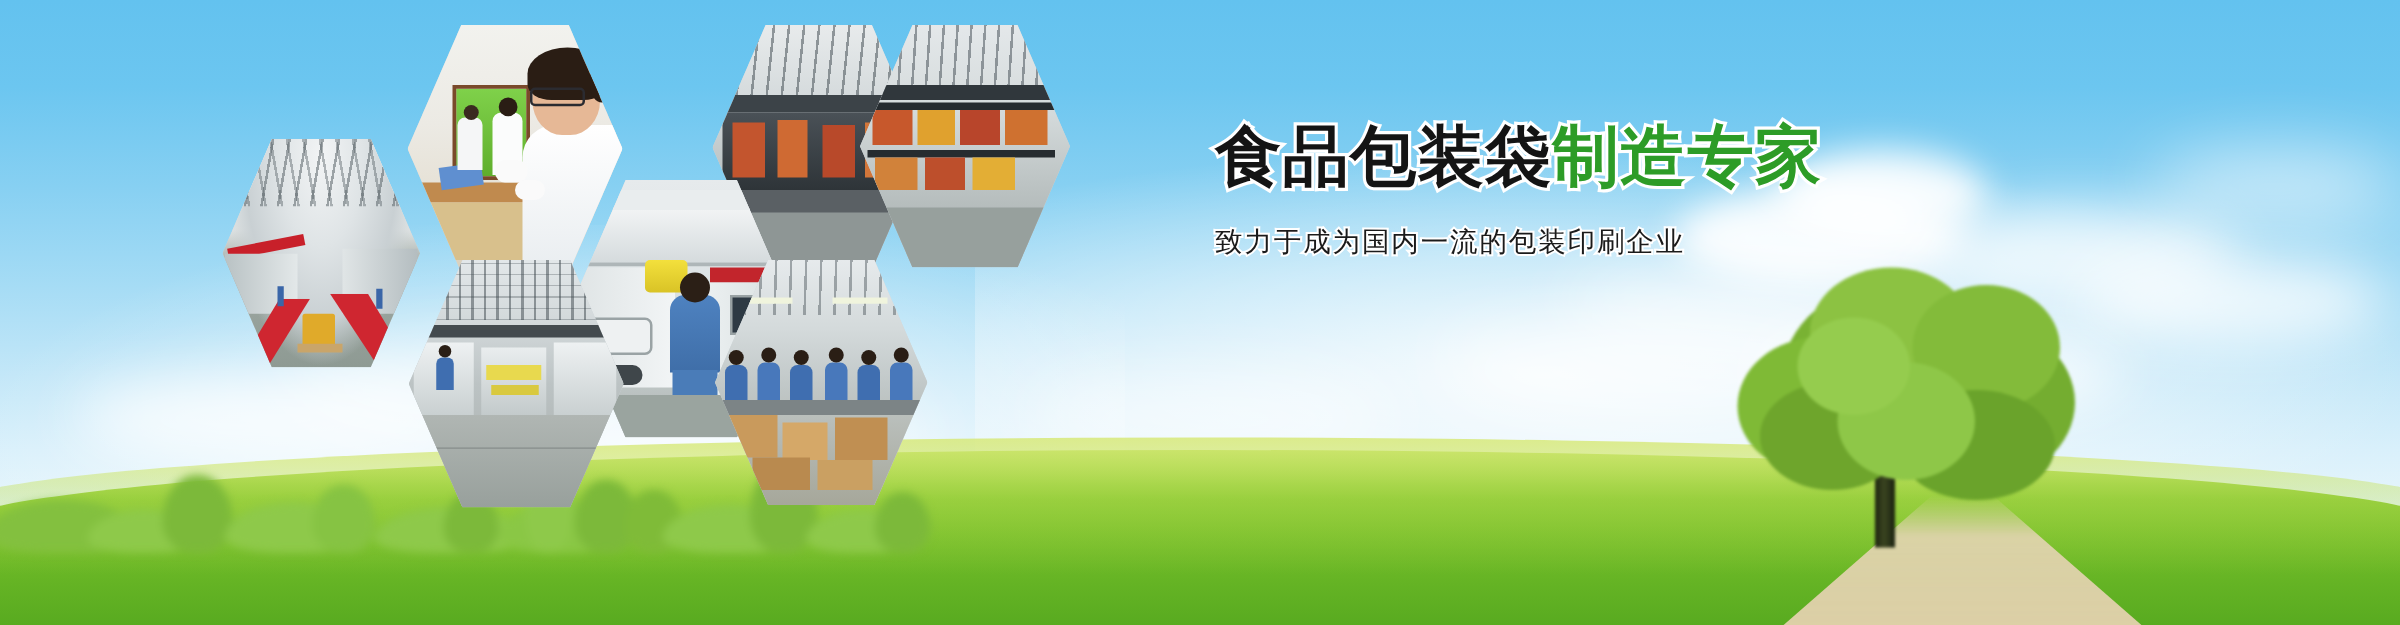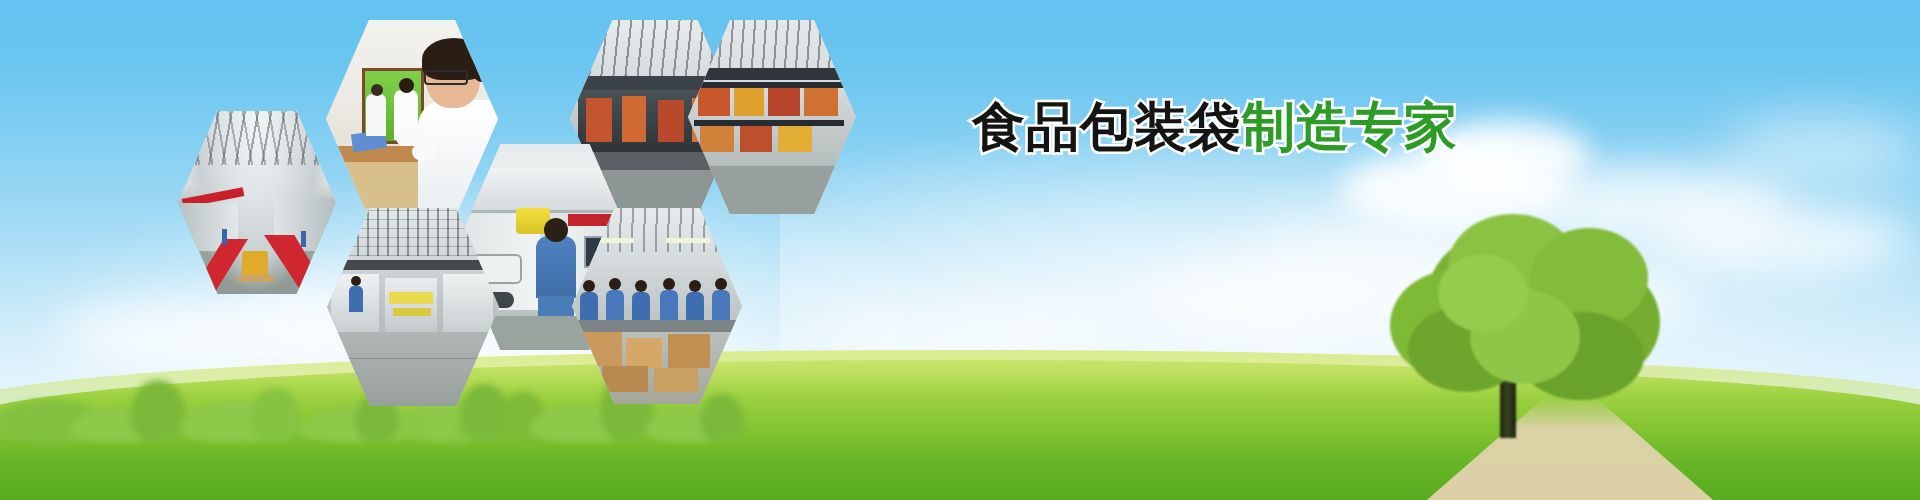--- a/index.html
+++ b/index.html
@@ -76,21 +76,21 @@
   .collage{position:absolute;left:0;top:0;width:800px;height:400px;}
   .hex{
     position:absolute;
     clip-path:polygon(25% 0%,75% 0%,100% 50%,75% 100%,25% 100%,0% 50%);
     overflow:hidden;
     background:#cfd6d9;
   }
   .hex .photo{position:absolute;inset:0;}
 
   
-  .copy{position:absolute;left:972px;top:100px;width:740px;}
+  .copy{position:absolute;left:972px;top:100px;width:740px;font-family:Liberation Serif, serif;}
   .headline{
     font-size:53px;line-height:1;font-weight:bold;white-space:nowrap;
     letter-spacing:1px;margin:0;padding:0;
   }
   .headline .dark{
     color:#141414;
     -webkit-text-stroke:5px #ffffff;
     paint-order:stroke fill;
     text-shadow:0 2px 2px rgba(255,255,255,.65);
   }
@@ -333,16 +333,17 @@
       <div style="position:absolute;left:0;top:124px;width:100%;height:74px;background:linear-gradient(to bottom,#b0b6b3,#98a09c);"></div>
       <div style="position:absolute;left:0;top:150px;width:100%;height:1px;background:rgba(120,128,126,.7);"></div>
     </div>
 
   </div>
 
   <div class="copy">
     <h1 class="headline"><span class="dark">食品包装袋</span><span class="green">制造专家</span></h1>
 
     <ul class="sublist">
+      <li class="subline">致力于成为国内一流的包装印刷企业</li>
     </ul>
   </div>
 
 </div>
 
 </body></html>

